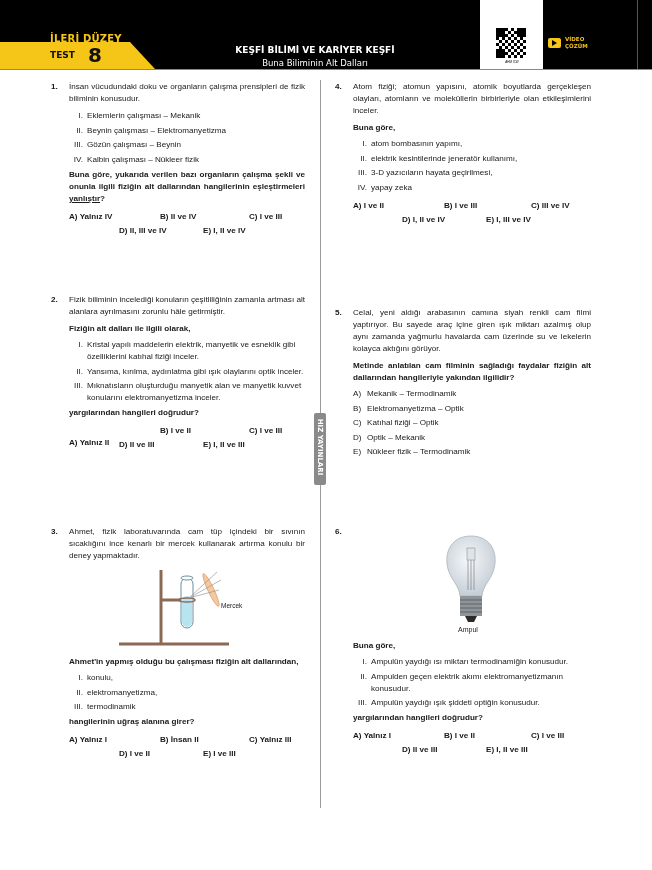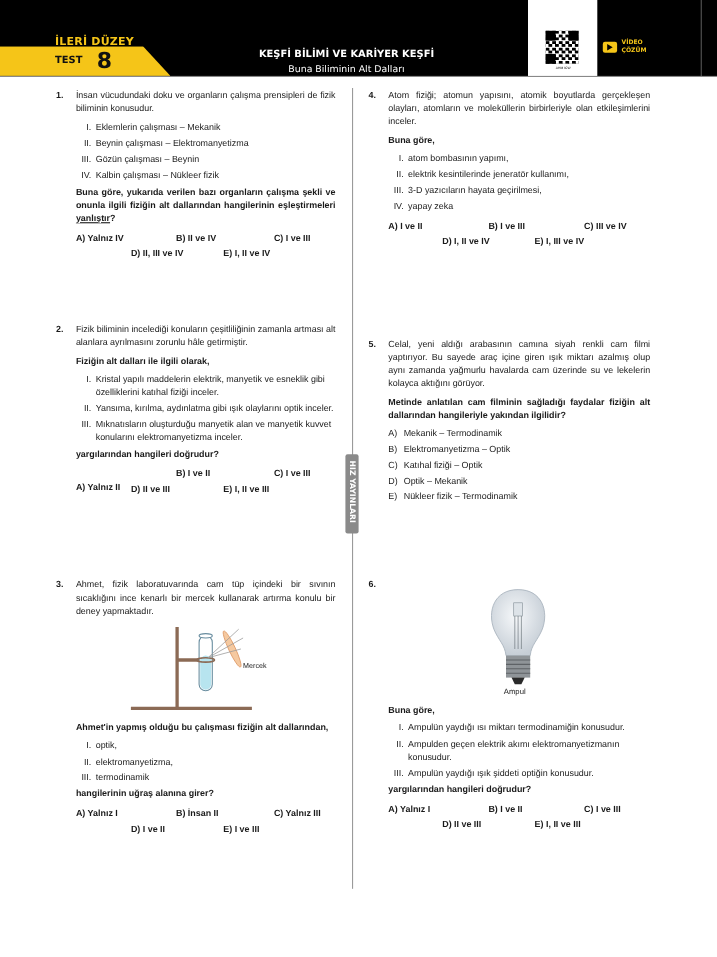--- a/index.html
+++ b/index.html
@@ -126,21 +126,21 @@
       <ellipse cx="118" cy="32" rx="8" ry="2" fill="none" stroke="#8b6a55" stroke-width="1.5"></ellipse>
       <ellipse cx="142" cy="22" rx="3" ry="18" transform="rotate(-25 142 22)" fill="#f5c9a0" stroke="#e0a070" stroke-width="0.8"></ellipse>
       <line x1="120" y1="30" x2="148" y2="4" stroke="#999" stroke-width="0.7"></line>
       <line x1="120" y1="30" x2="152" y2="12" stroke="#999" stroke-width="0.7"></line>
       <line x1="120" y1="30" x2="150" y2="22" stroke="#999" stroke-width="0.7"></line>
     </svg>
     <span style="position:absolute;left:152px;top:32px;font-size:6.5px;">Mercek</span>
   </div>
   <p class="bold">Ahmet'in yapmış olduğu bu çalışması fiziğin alt dallarından,</p>
   <div class="items">
-    <div class="item"><span class="roman">I.</span><span>optik,</span></div>
+    <div class="item"><span class="roman">I.</span><span>konulu,</span></div>
     <div class="item"><span class="roman">II.</span><span>elektromanyetizma,</span></div>
     <div class="item"><span class="roman">III.</span><span>termodinamik</span></div>
   </div>
   <p class="bold">hangilerinin uğraş alanına girer?</p>
   <div class="opts">
     <span class="opt" style="left:0;top:0">A) Yalnız I</span>
     <span class="opt" style="left:91px;top:0">B) İnsan II</span>
     <span class="opt" style="left:180px;top:0">C) Yalnız III</span>
     <span class="opt" style="left:50px;top:14px">D) I ve II</span>
     <span class="opt" style="left:134px;top:14px">E) I ve III</span>

